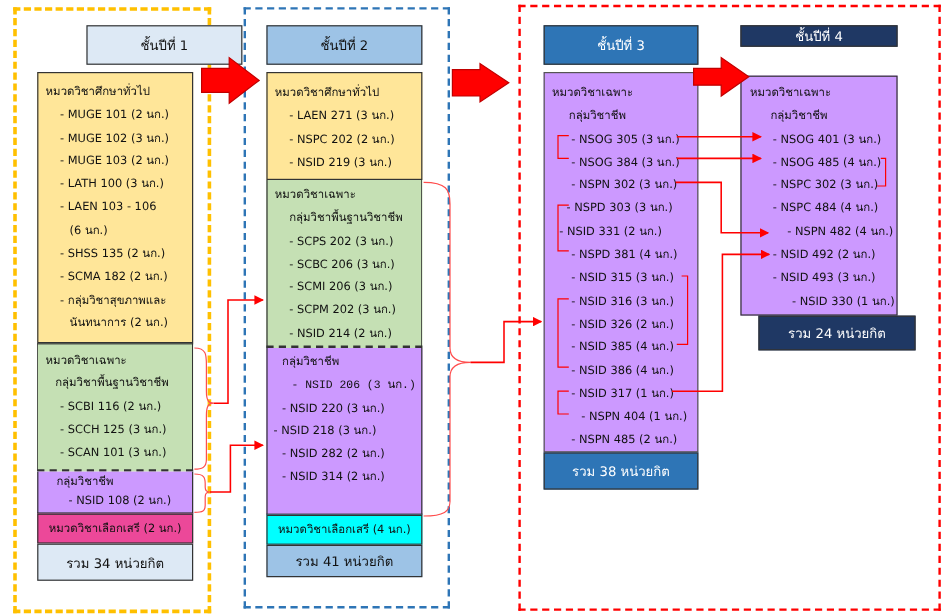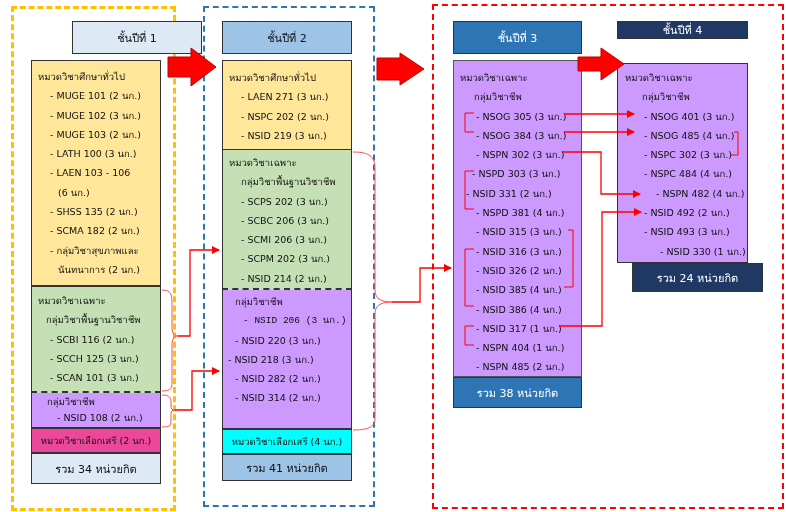--- a/index.html
+++ b/index.html
@@ -105,21 +105,21 @@
   <div class="ln ind1" style="padding-left:22px;">- NSPN 302 (3 นก.)</div>
   <div class="ln ind1" style="">- NSPD 303 (3 นก.)</div>
   <div class="ln ind1" style="padding-left:12px;">- NSID 331 (2 นก.)</div>
   <div class="ln ind1" style="padding-left:22px;">- NSPD 381 (4 นก.)</div>
   <div class="ln ind1" style="padding-left:22px;">- NSID 315 (3 นก.)</div>
   <div class="ln ind1" style="padding-left:22px;">- NSID 316 (3 นก.)</div>
   <div class="ln ind1" style="padding-left:22px;">- NSID 326 (2 นก.)</div>
   <div class="ln ind1" style="padding-left:22px;">- NSID  385 (4 นก.)</div>
   <div class="ln ind1" style="padding-left:22px;">- NSID 386 (4 นก.)</div>
   <div class="ln ind1" style="padding-left:22px;">- NSID 317 (1 นก.)</div>
-  <div class="ln ind1" style="padding-left:22px;">- NSPN 404 (1 นก.)</div>
+  <div class="ln ind1" style="padding-left:22px;text-align:center;">- NSPN 404 (1 นก.)</div>
   <div class="ln ind1" style="padding-left:22px;">- NSPN 485 (2 นก.)</div>
 </div>
 <div class="hdr" style="left:453px;top:377px;width:129px;height:31px;background:#2e75b6;color:#fff;">
   <span>รวม 38 หน่วยกิต</span>
 </div>
 
 <div class="hdr" style="left:617px;top:21px;width:131px;height:18px;background:#1f3864;color:#fff;">
   <span>ชั้นปีที่ 4</span>
 </div>
 <div class="box lines" style="left:617px;top:63px;width:131px;height:200px;background:#cc99ff;padding-top:4px;">

